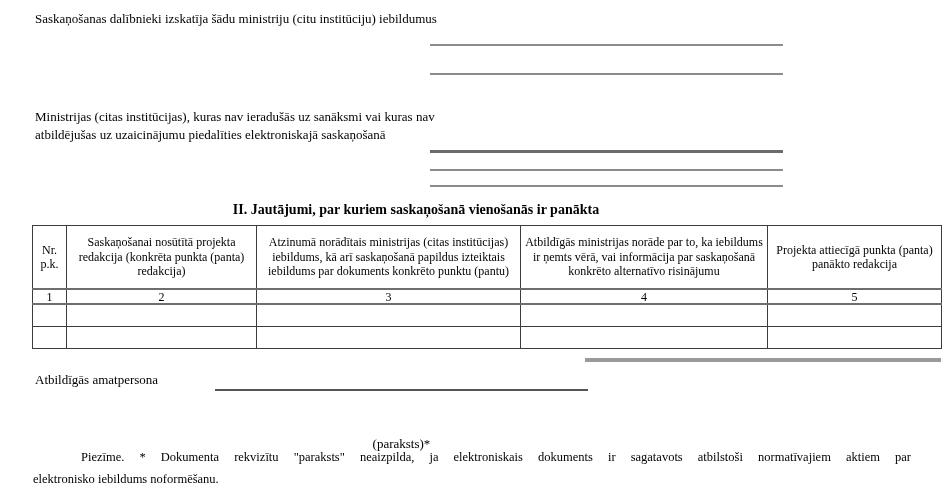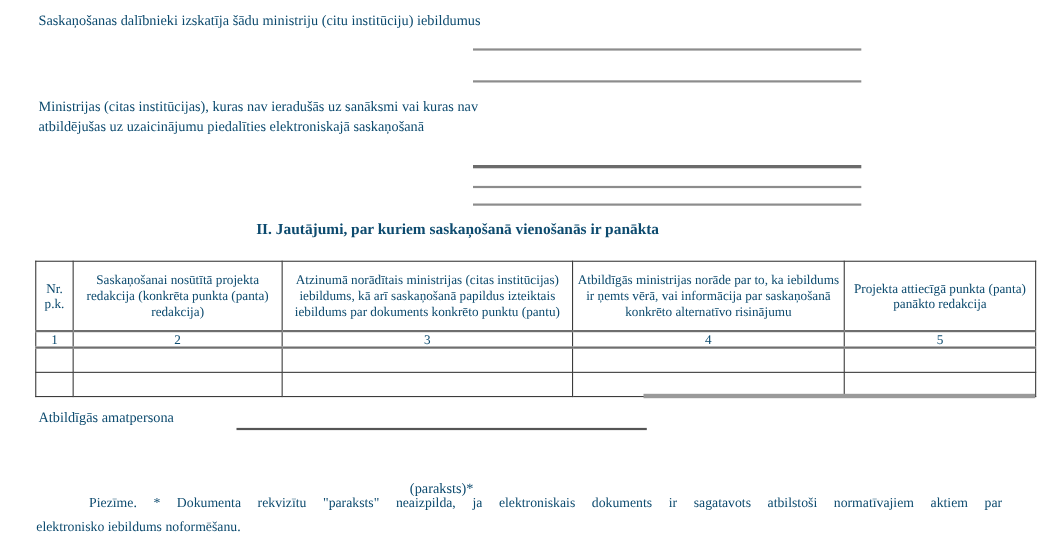--- a/index.html
+++ b/index.html
@@ -2,33 +2,33 @@
 <html><head>
 <meta charset="utf-8">
 <style>
   html, body { margin: 0; padding: 0; background: #ffffff; }
   .page {
     position: relative;
     width: 945px;
     height: 500px;
     background: #ffffff;
     font-family: "Liberation Serif", "DejaVu Serif", serif;
-    color: #0c4a6e;
+    color: #000000;
     overflow: hidden;
   }
   .para {
     position: absolute;
     left: 35px;
     width: 430px;
     font-size: 13px;
     line-height: 18px;
     text-align: left;
   }
   .para1 { top: 10px; }
-  .para2 { top: 88px; }
+  .para2 { top: 108px; }
 
   .fill-line {
     position: absolute;
     left: 430px;
     width: 353px;
     height: 0;
     border-top: 2px solid #8c8c8c;
   }
   .l1a { top: 44px; }
   .l1b { top: 73px; }
@@ -43,21 +43,21 @@
     width: 832px;
     margin: 0;
     text-align: center;
     font-size: 14px;
     font-weight: bold;
   }
 
   table.agreement {
     position: absolute;
     left: 32px;
-    top: 237px;
+    top: 225px;
     width: 909px;
     border-collapse: collapse;
     table-layout: fixed;
   }
   table.agreement td {
     border: 1px solid #3c3c3c;
     text-align: center;
     vertical-align: middle;
     padding: 1px 4px;
     overflow: hidden;

